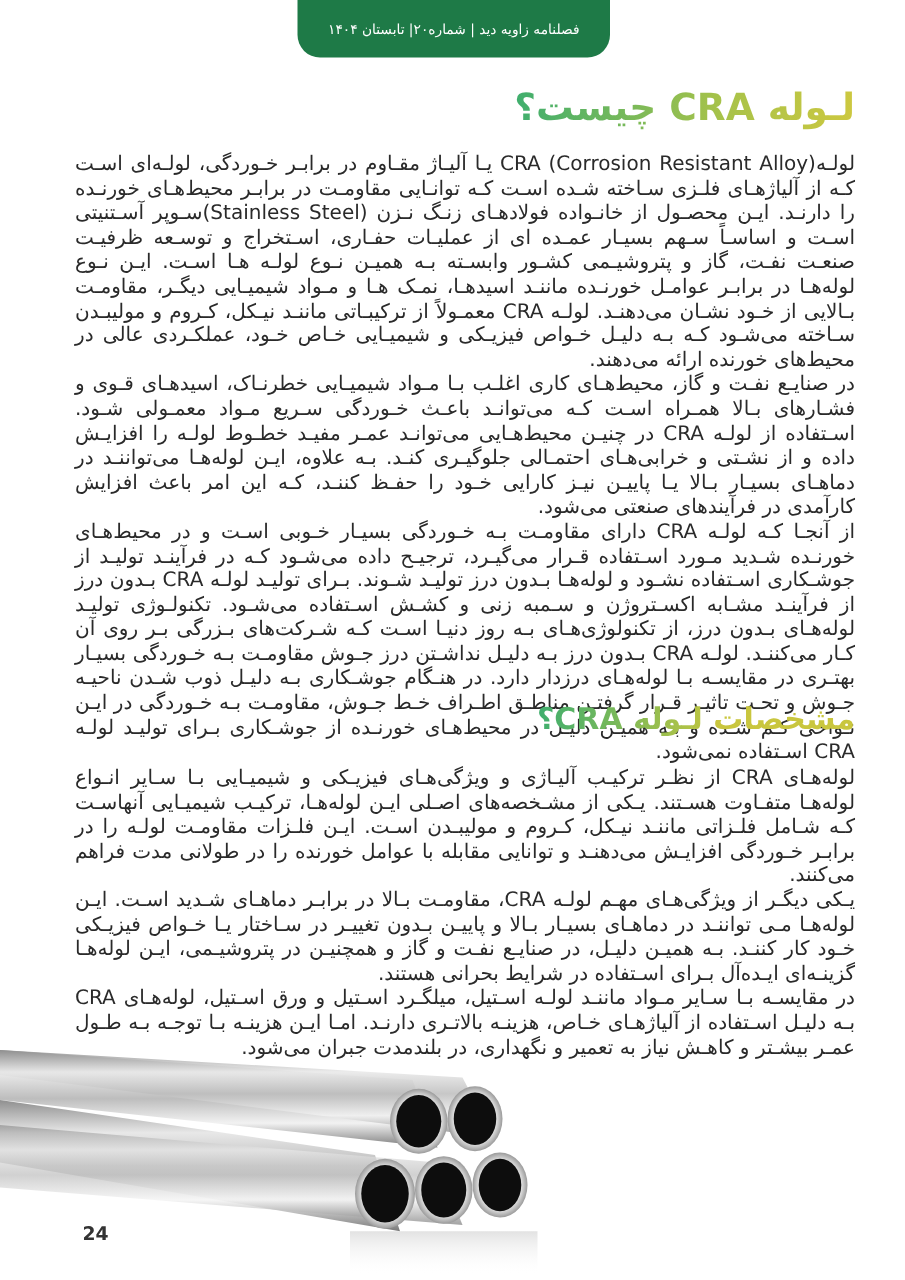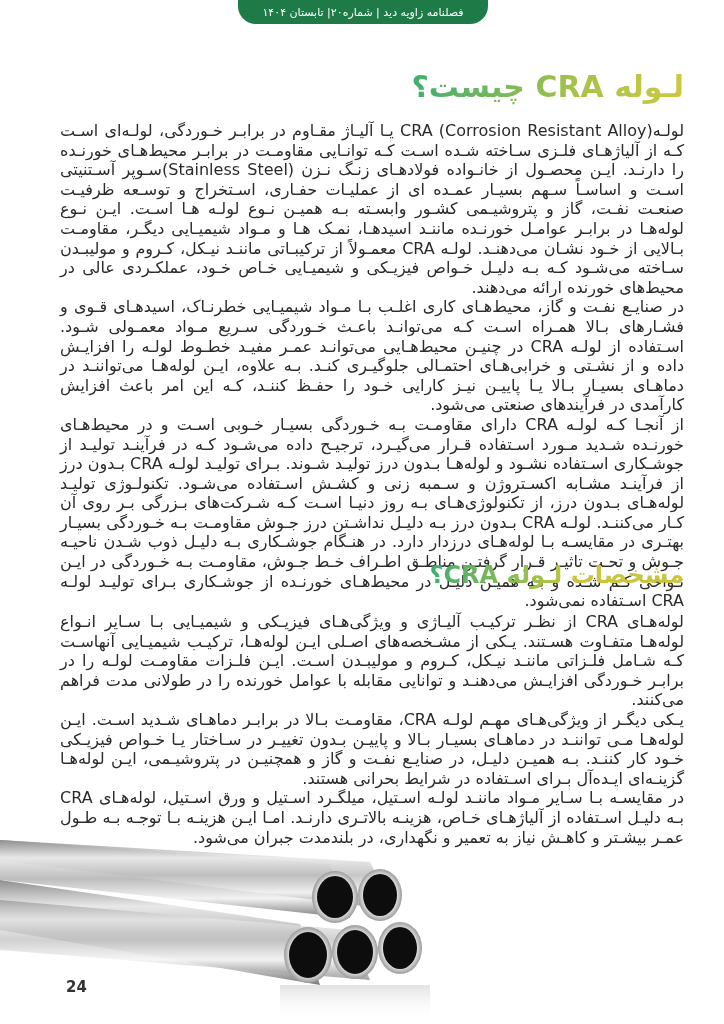--- a/index.html
+++ b/index.html
@@ -1,21 +1,21 @@
 <!DOCTYPE html>
 <html><head>
 <meta charset="utf-8">
 <style>
   html, body { margin: 0; padding: 0; }
   body {
     width: 724px; height: 1024px; background: #ffffff; position: relative; overflow: hidden;
     font-family: "DejaVu Sans", sans-serif;
   }
   .header-banner {
-    position: absolute; left: 238px; top: 0; width: 250px; height: 24px;
+    position: absolute; left: 238px; top: 0; width: 250px; height: 46px;
     background: #1e7a47; border-radius: 0 0 18px 18px;
     display: flex; align-items: center; justify-content: center;
   }
   .header-banner span {
     color: #ffffff; font-size: 11px; direction: rtl; white-space: nowrap;
   }
   .title {
     position: absolute; right: 40px; top: 62px; direction: rtl;
     font-size: 30px; font-weight: bold; line-height: 50px; white-space: nowrap;
     background: linear-gradient(to left, #cdc840 0%, #a6c24a 40%, #3fae6e 100%);

